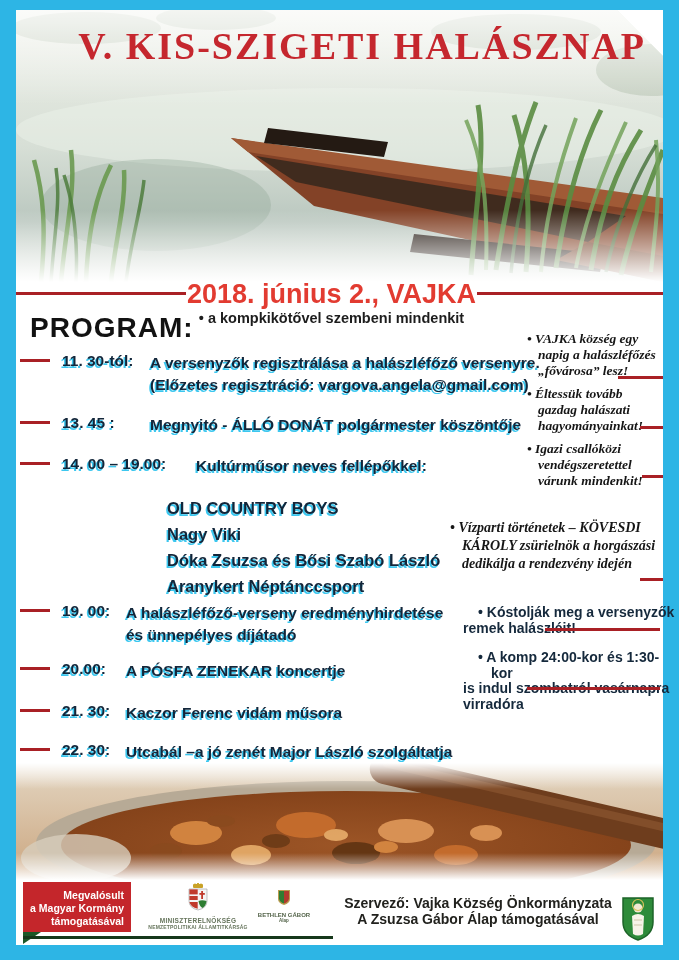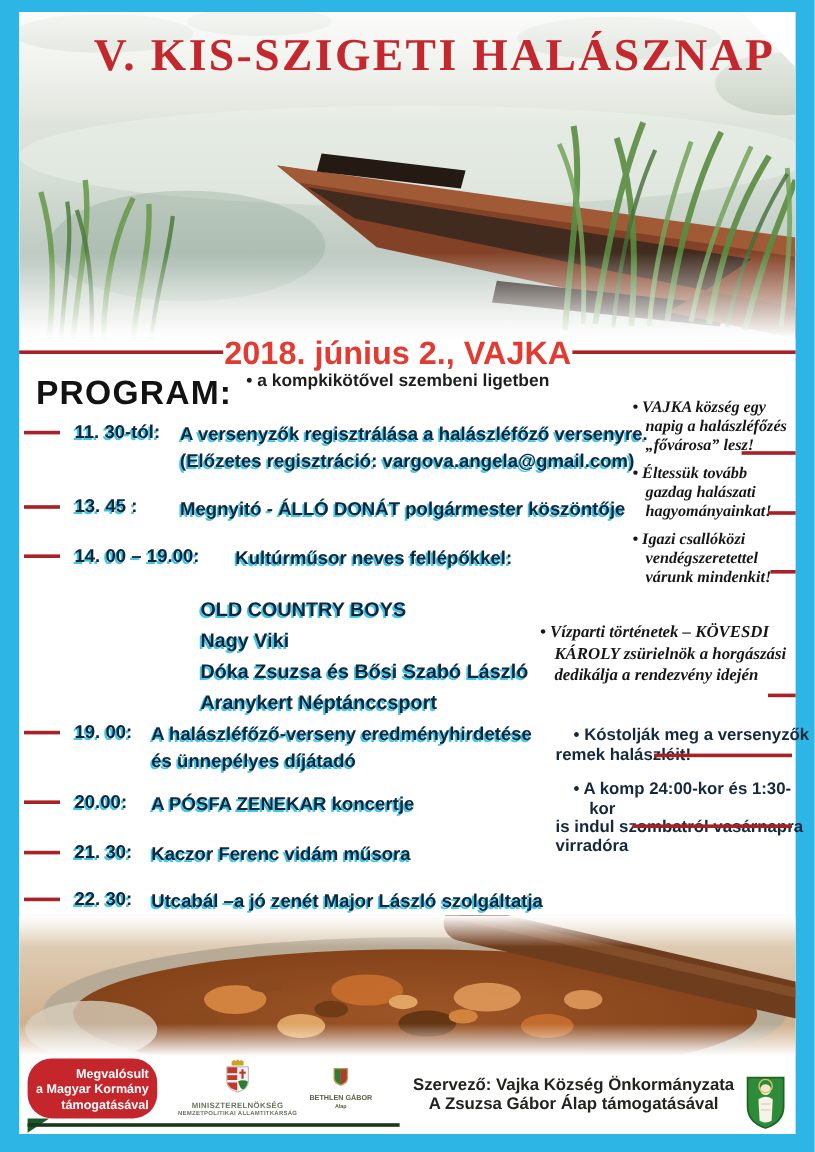--- a/index.html
+++ b/index.html
@@ -72,21 +72,21 @@
   .d5{top:628px;left:545px;width:115px;}
   .d6{top:687px;left:527px;width:133px;}
 
   
   .photo-soup{position:absolute;left:16px;top:763px;width:647px;height:117px;}
   .photo-soup svg{display:block;width:647px;height:117px;}
 
   
   .govbox{position:absolute;left:23px;top:882px;width:108px;height:50px;background:var(--govred);
     color:#fff;text-align:right;box-sizing:border-box;padding:7px 7px 0 0;
-    font-size:10.5px;font-weight:bold;line-height:13px;border-radius:20px;}
+    font-size:10.5px;font-weight:bold;line-height:13px;}
   .govtri{position:absolute;left:23px;top:932px;width:0;height:0;
     border-top:12px solid #1c5727;border-right:18px solid transparent;}
   .ministry{position:absolute;left:148px;top:883px;width:100px;text-align:center;}
   .ministry .t1{font-size:6.5px;font-weight:bold;letter-spacing:.3px;color:#66755c;margin-top:2px;}
   .ministry .t2{font-size:5px;font-weight:bold;letter-spacing:.2px;color:#66755c;}
   .bethlen{position:absolute;left:255px;top:889px;width:58px;text-align:center;}
   .bethlen .t1{font-size:6px;font-weight:bold;color:#54644a;margin-top:2px;}
   .bethlen .t2{font-size:4.5px;font-weight:bold;color:#54644a;}
   .fline{position:absolute;left:23px;top:936px;width:310px;height:3px;background:var(--fgreen);}
   .organizer{position:absolute;left:338px;top:895px;width:280px;text-align:center;
@@ -166,21 +166,21 @@
       </g>
       <rect x="0" y="0" width="647" height="95" fill="url(#mistT)"></rect>
       <rect x="0" y="200" width="647" height="72" fill="url(#fadeB)"></rect>
     </svg>
   </div>
   <div class="title">V. KIS-SZIGETI HALÁSZNAP</div>
 
   <div class="rule rule-date-l"></div>
   <div class="date">2018. június 2., VAJKA</div>
   <div class="rule rule-date-r"></div>
-  <div class="loc">• a kompkikötővel szembeni ligetben</div>
+  <div class="loc">• a kompkikötővel szembeni mindenkit</div>
 
   <div class="prog-h">PROGRAM:</div>
 
   <div class="prow r1">
     <span class="pdash"></span>
     <span class="ptime">11. 30-tól:</span>
     <div class="pdesc">
       <div>A versenyzők regisztrálása a halászléfőző  versenyre.</div>
         <div>(Előzetes regisztráció: vargova.angela@gmail.com)</div>
     </div>

